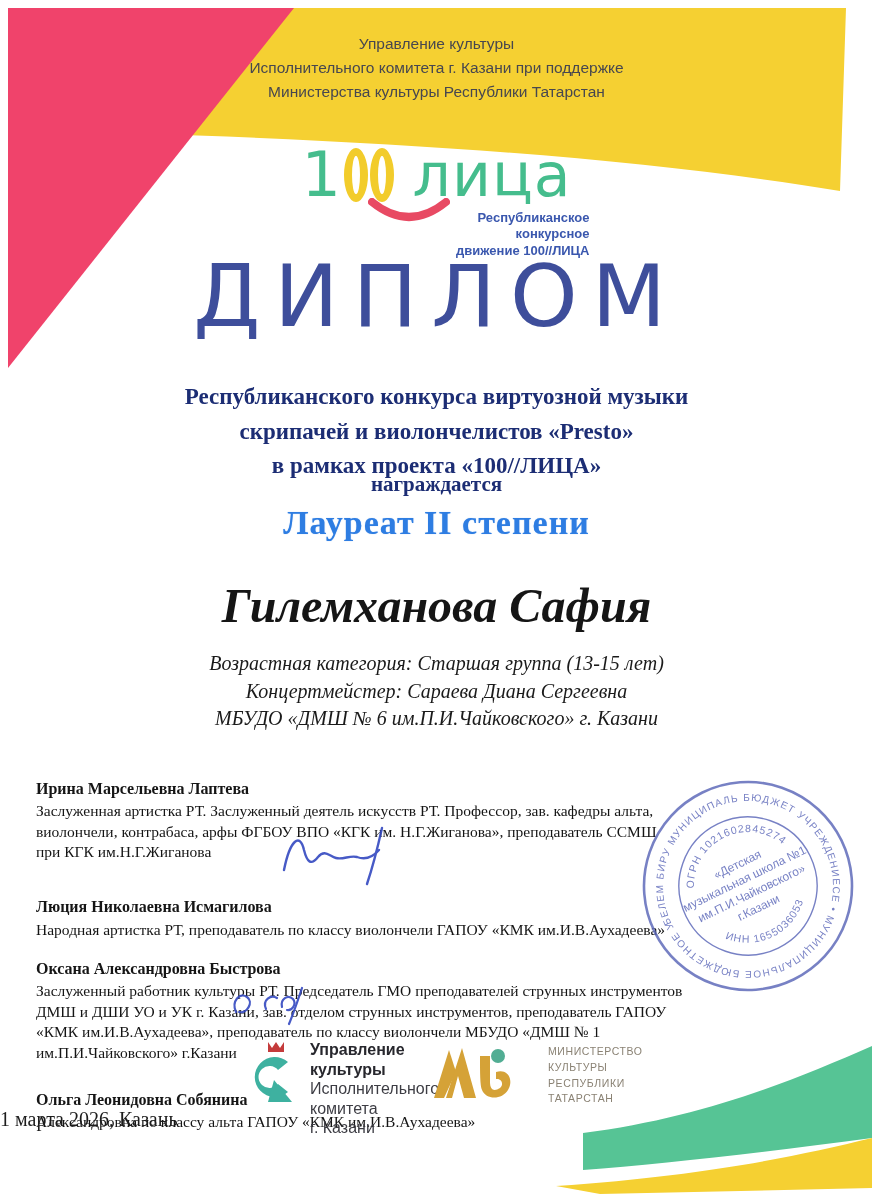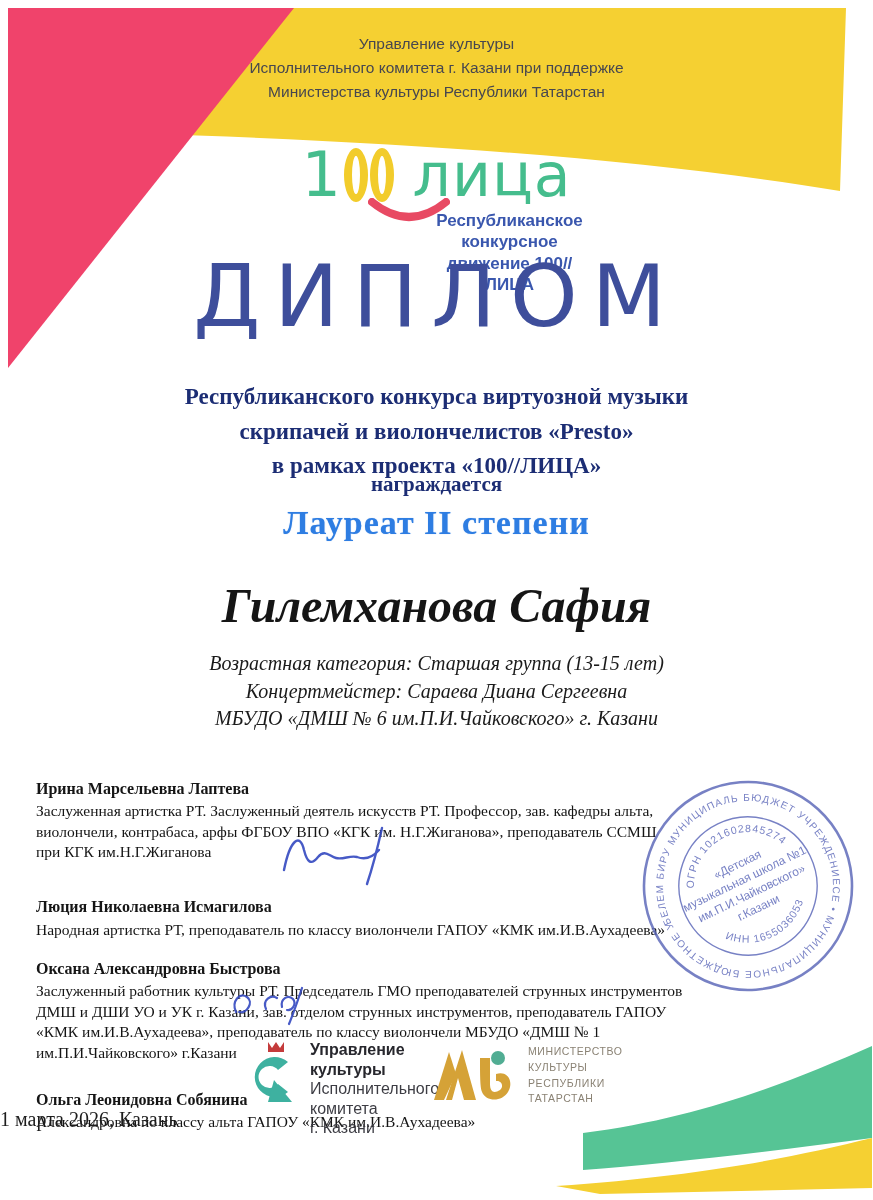--- a/index.html
+++ b/index.html
@@ -20,21 +20,21 @@
   
   .logo100{position:absolute;top:146px;left:50%;transform:translateX(-50%);width:270px;height:84px;}
   .logo-row{display:flex;align-items:center;justify-content:flex-start;height:58px;}
   .logo-one{font-family:"DejaVu Sans", sans-serif;font-size:62px;color:#45bd8d;line-height:1;margin-right:2px;}
   .logo-zero{width:38px;height:38px;border:8px solid #f2cc2b;border-radius:50%;margin:0 1px;box-sizing:content-box;}
   .logo-word{font-family:"DejaVu Sans", sans-serif;font-size:60px;color:#45bd8d;line-height:1;letter-spacing:1px;margin-left:18px;}
   .logo-smile{position:absolute;left:66px;top:52px;}
   .logo-tagline{
     position:absolute;left:128px;top:64px;width:160px;
     font-family:"Liberation Sans", sans-serif;font-weight:bold;
-    font-size:17px;line-height:1.25;color:#3a57ae;text-align:center;
+    font-size:13px;line-height:1.25;color:#3a57ae;text-align:right;
   }
   .sr-only{position:absolute;width:1px;height:1px;overflow:hidden;clip:rect(0 0 0 0);white-space:nowrap;}
   
   .diploma-title{
     position:absolute;top:246px;left:0;width:100%;text-align:center;
     font-family:"DejaVu Sans", sans-serif;
     font-size:86px;color:#3e4e9b;letter-spacing:14px;font-weight:400;
   }
   
   .competition{
@@ -65,21 +65,21 @@
   
   .sig1{position:absolute;left:278px;top:824px;}
   .sig2{position:absolute;left:226px;top:984px;}
   
   .stamp{position:absolute;left:636px;top:774px;width:224px;height:224px;opacity:.82;}
   
   .footer-logos{position:absolute;top:1040px;left:0;width:100%;}
   .org1{position:absolute;left:248px;top:0;display:flex;align-items:flex-start;}
   .org1-text{margin-left:10px;font-family:"Liberation Sans", sans-serif;font-size:16px;line-height:1.22;color:#3d3d44;}
   .org1-text .b{font-weight:bold;color:#27272d;}
-  .org2{position:absolute;left:432px;top:2px;display:flex;align-items:center;}
+  .org2{position:absolute;left:432px;top:2px;display:flex;align-items:flex-start;gap:20px;}
   .org2-text{margin-left:14px;font-family:"Liberation Sans", sans-serif;font-size:10.5px;letter-spacing:.6px;line-height:1.5;color:#8a8274;padding-top:2px;}
   .date-line{
     position:absolute;top:1108px;left:0;width:100%;text-align:left;
     font-size:20px;color:#1d1d1d;
   }
 </style>
 </head>
 <body>
 
 <div class="page">

